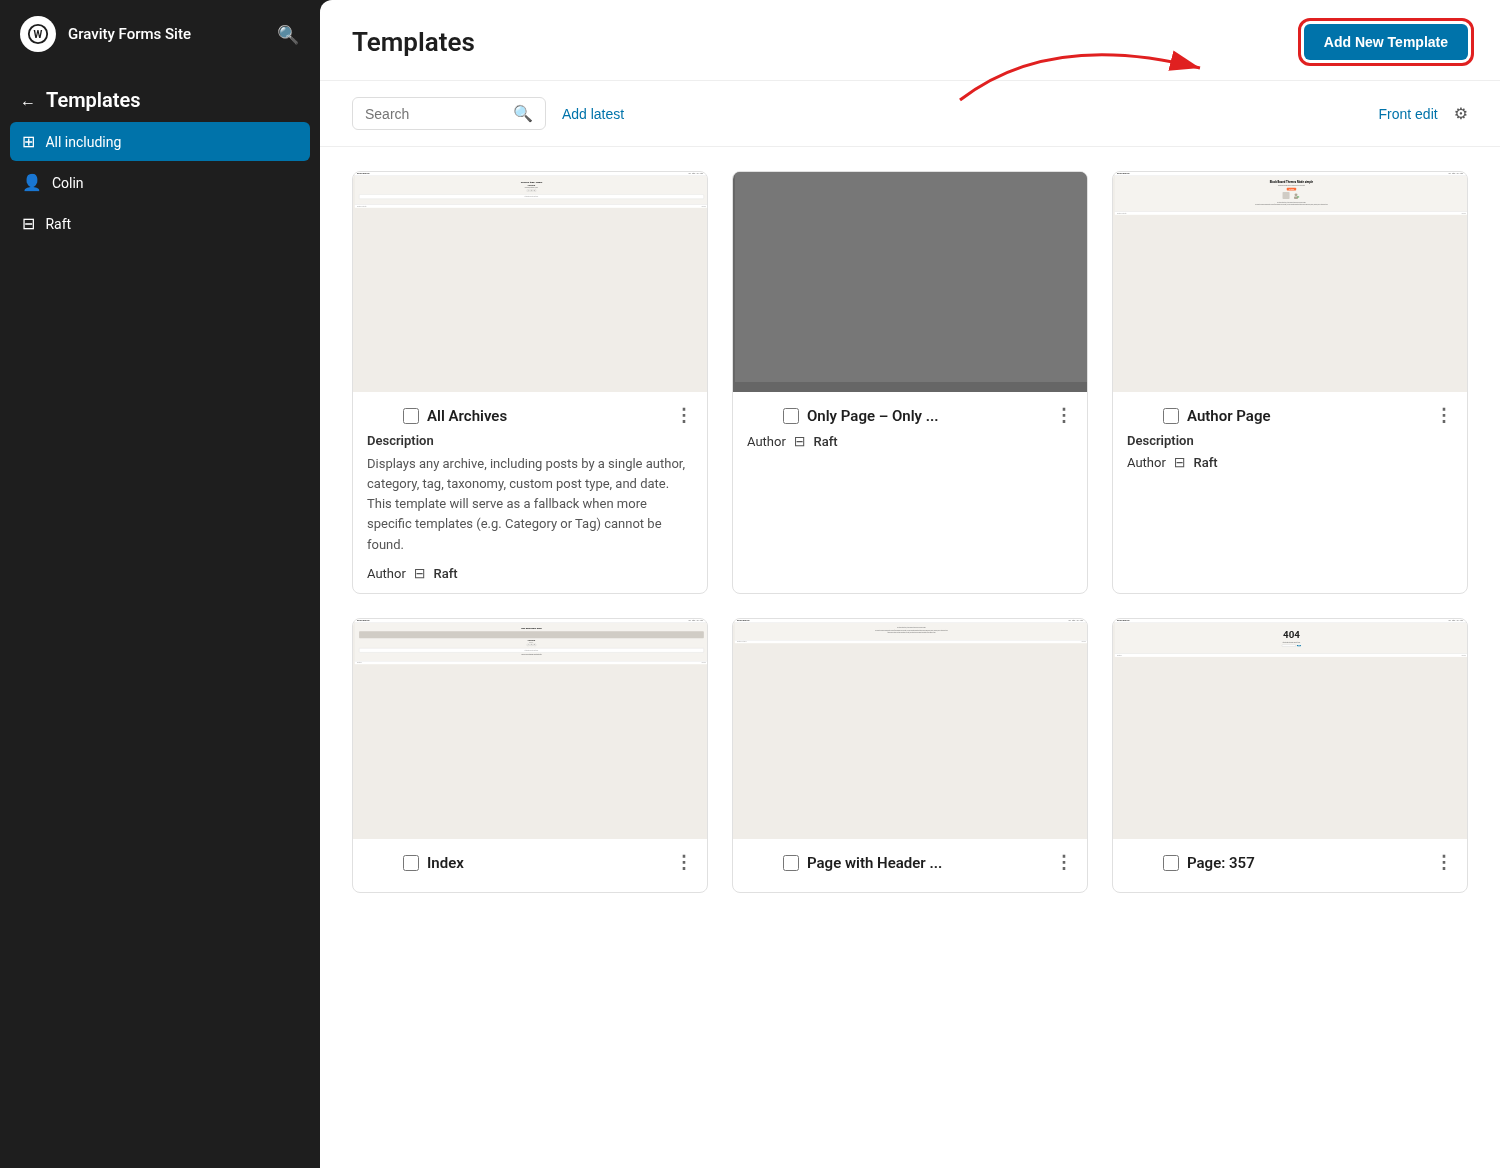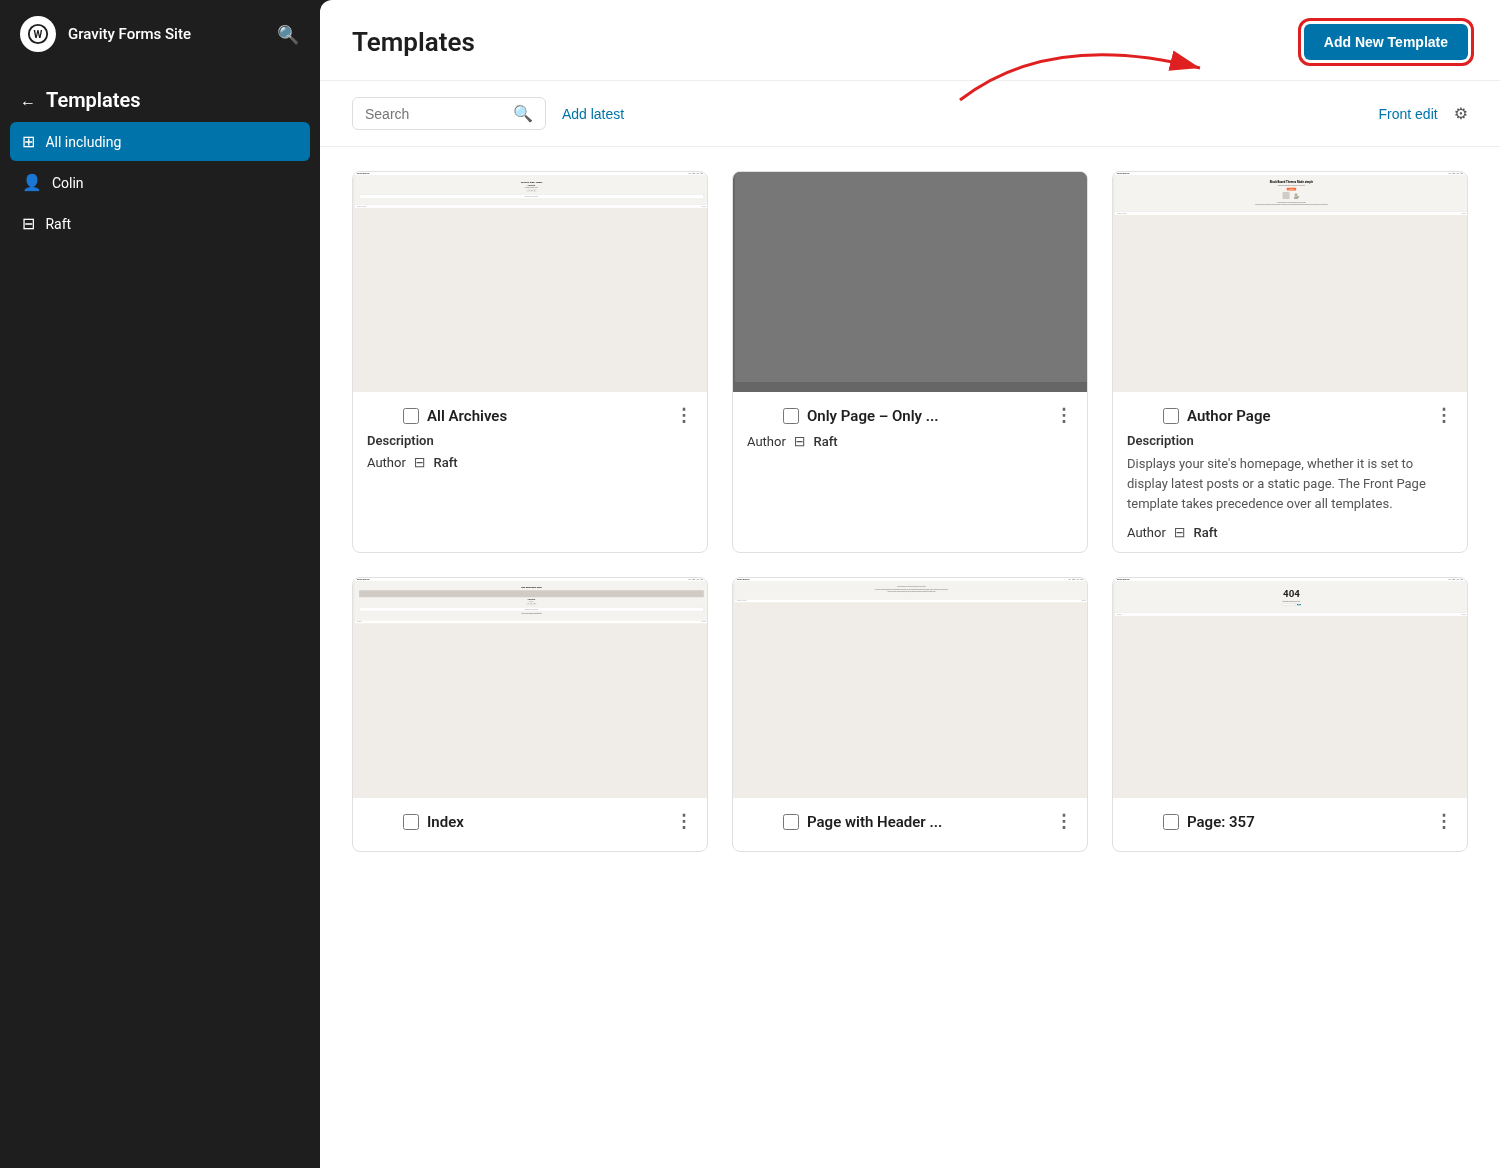--- a/index.html
+++ b/index.html
@@ -405,20 +405,21 @@
       </div>
       <div class="template-info">
         <div class="template-name-row">
           <div class="template-checkbox-name">
             <input type="checkbox" class="template-checkbox" style="">
             <span class="template-name">All Archives</span>
           </div>
           <span class="template-more">⋮</span>
         </div>
         <div class="template-desc-label">Description</div>
+        <p class="template-desc">Displays any archive, including posts by a single author, category, tag, taxonomy, custom post type, and date. This template will serve as a fallback when more specific templates (e.g. Category or Tag) cannot be found.</p>
         <div class="template-author-row">
           <span class="author-label">Author</span>
           <span class="author-icon">⊟</span>
           <span class="author-name">Raft</span>
         </div>
       </div>
     </div>
 
     <div class="template-card">
       <div class="template-preview" style="background:#666;">
@@ -482,21 +483,20 @@
       </div>
       <div class="template-info">
         <div class="template-name-row">
           <div class="template-checkbox-name">
             <input type="checkbox" class="template-checkbox" style="">
             <span class="template-name">Author Page</span>
           </div>
           <span class="template-more">⋮</span>
         </div>
         <div class="template-desc-label">Description</div>
-        <p class="template-desc">Displays your site's homepage, whether it is set to display latest posts or a static page. The Front Page template takes precedence over all templates.</p>
         <div class="template-author-row">
           <span class="author-label">Author</span>
           <span class="author-icon">⊟</span>
           <span class="author-name">Raft</span>
         </div>
       </div>
     </div>
 
     <div class="template-card">
       <div class="template-preview">

